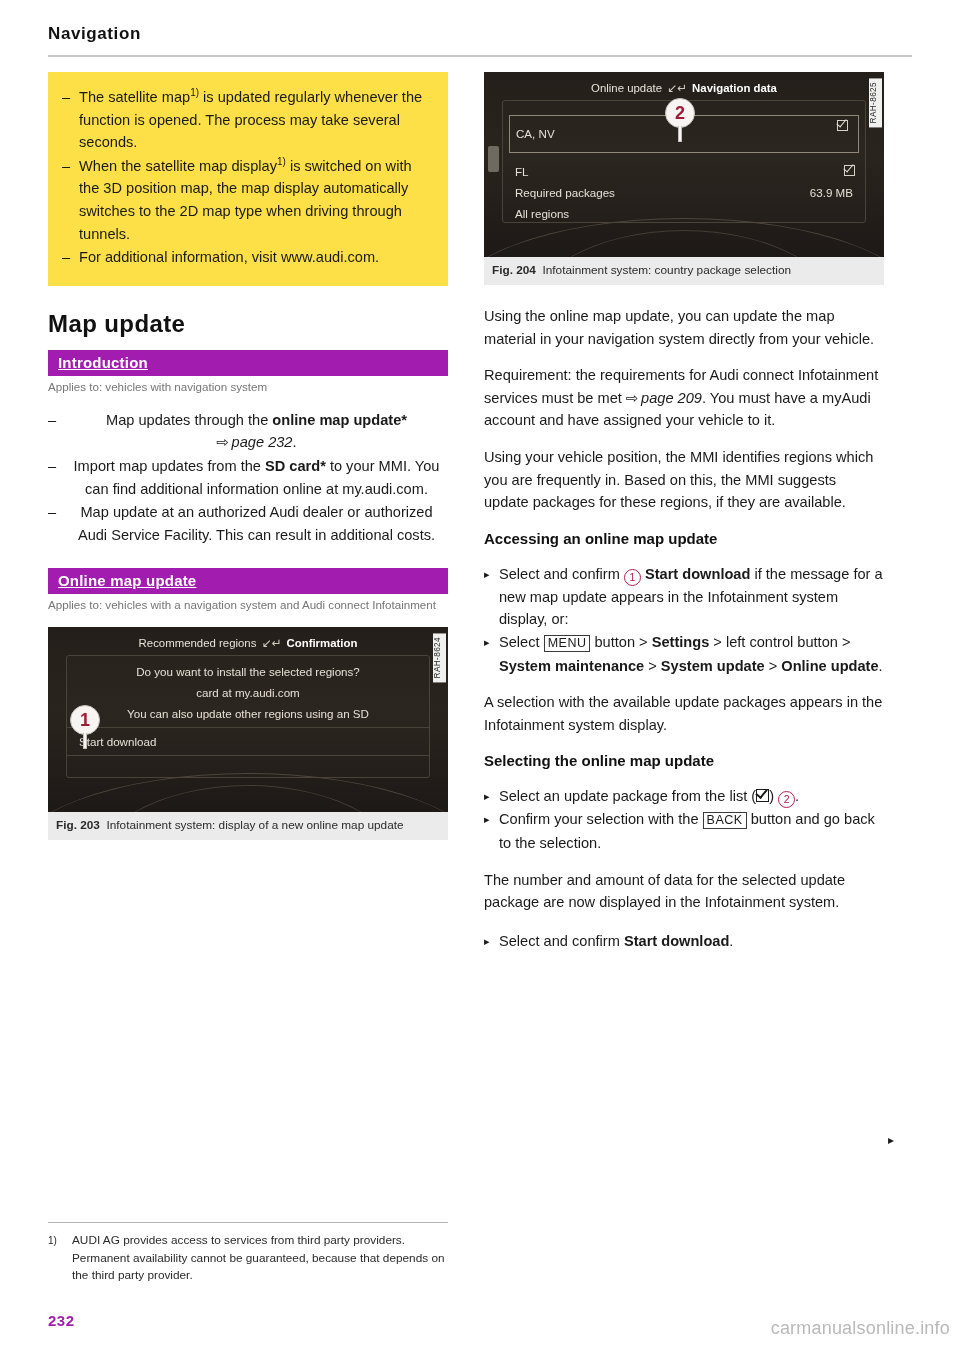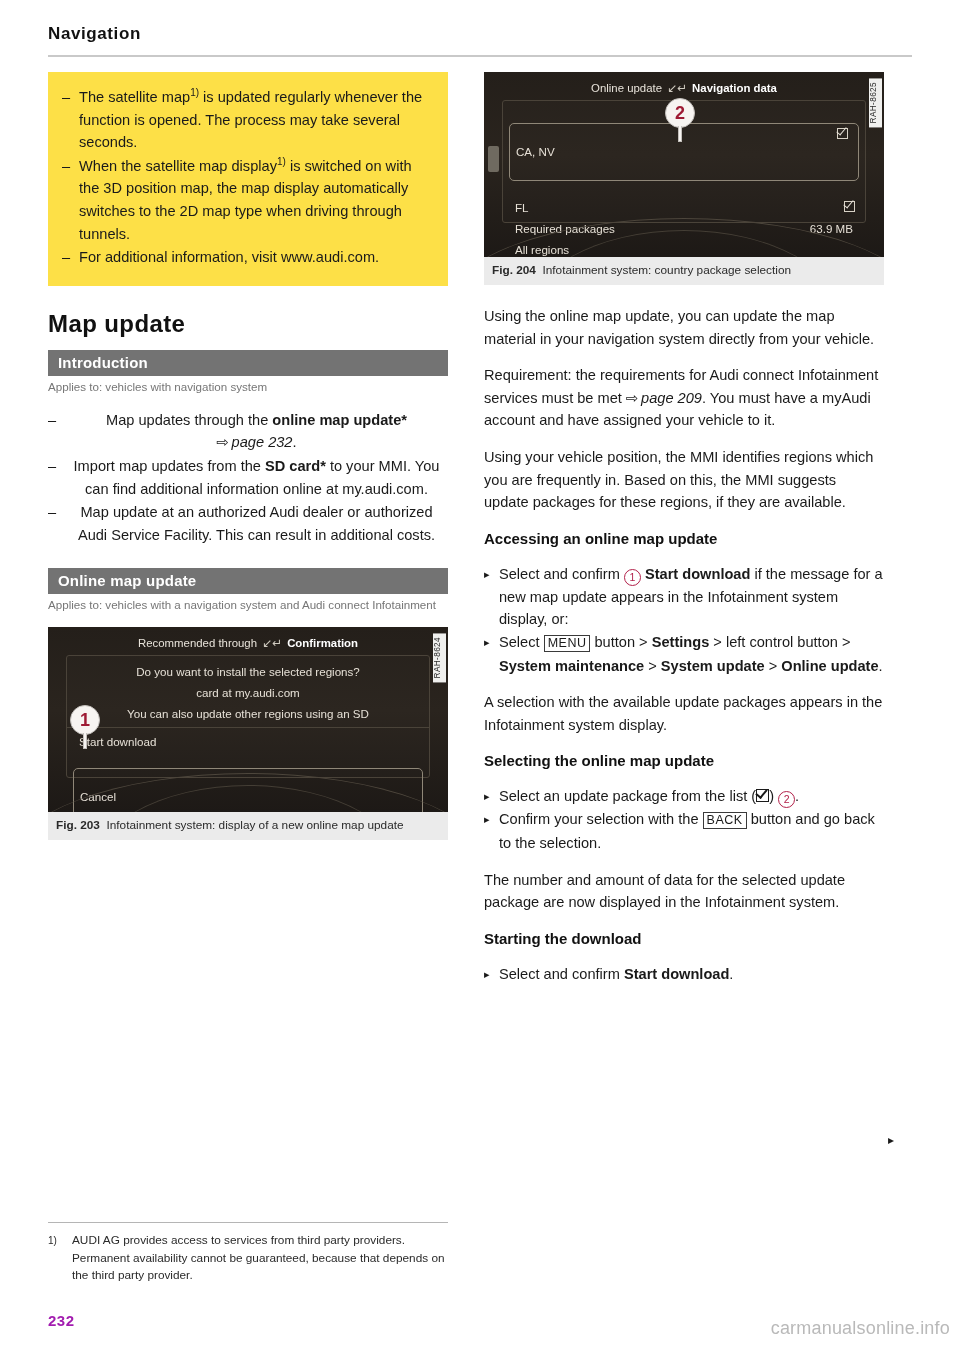--- a/index.html
+++ b/index.html
@@ -92,26 +92,27 @@
   .section-title {
     font-size: 24px;
     font-weight: bold;
     letter-spacing: 0.4px;
     margin: 24px 0 12px 0;
     color: #111;
   }
 
   
   .red-bar {
-    background: #737373;
+    background: #a21caf;
     color: #ffffff;
     font-size: 15px;
     font-weight: bold;
     padding: 4px 13px 5px 10px;
     letter-spacing: 0.2px;
+    text-decoration: underline;
   }
   .applies-to {
     font-size: 11.6px;
     line-height: 16px;
     color: #767676;
     margin: 3px 0 14px 0;
   }
 
   
   .body-p { margin: 0 0 14px 0; }
@@ -237,23 +238,23 @@
     color: #e6e0d6;
     font-size: 11.6px;
     padding: 0 12px;
     height: 21px;
     line-height: 21px;
     position: relative;
   }
   .mmi-row.center { text-align: center; }
   .mmi-row.sel {
     border: 1px solid #8f8778;
-    border-radius: 5px;
-    margin: 16px 6px;
-    padding: 18px 6px;
+    border-radius: 0;
+    margin: 8px 6px;
+    padding: 8px 6px;
     height: 20px;
     line-height: 20px;
   }
   .mmi-row .val {
     position: absolute;
     right: 12px; top: 0;
   }
   .mmi-chk {
     position: absolute;
     right: 10px; top: 4px;
@@ -436,30 +437,29 @@
       <li><span>Import map updates from the </span><b>SD card*</b><span> to your MMI. You can find additional information online at my.audi.com.</span></li>
       <li>Map update at an authorized Audi dealer or authorized Audi Service Facility. This can result in additional costs.</li>
     </ul>
 
     <div class="red-bar" style="margin-top:22px">Online map update</div>
     <div class="applies-to">Applies to: vehicles with a navigation system and Audi connect Infotainment</div>
 
     <div class="figure">
       <div class="mmi">
         <div class="mmi-title">
-          <span>Recommended through</span><span class="retarrow">↙↵</span><span class="bold">Confirmation</span>
+          <span>Recommended regions</span><span class="retarrow">↙↵</span><span class="bold">Confirmation</span>
         </div>
         <div class="mmi-panel">
           <div style="height:5px"></div>
           <div class="mmi-row center">Do you want to install the selected regions?</div>
           <div class="mmi-row center">card at my.audi.com</div>
           <div class="mmi-row center">You can also update other regions using an SD</div>
           <div class="mmi-divider"></div>
           <div class="mmi-row">Start download</div>
-          <div class="mmi-row sel">Cancel</div>
           <div class="mmi-divider"></div>
         </div>
         <div class="mmi-arc"></div>
         <div class="mmi-arc2"></div>
         <div class="mmi-code">RAH-8624</div>
         <div class="pin" style="left:22px; top:78px;">
           <div class="circ">1</div>
           <div class="stem"></div>
         </div>
       </div>
@@ -524,21 +524,20 @@
     <p class="body-p">A selection with the available update packages appears in the Infotainment system display.</p>
 
     <div class="sub-head">Selecting the online map update</div>
     <ul class="arrow-list">
       <li><span>Select an update package from the list (</span><span class="inline-check"></span><span>) </span><span class="callout-ref">2</span><span>.</span></li>
       <li><span>Confirm your selection with the </span><span class="hw-key">BACK</span><span> button and go back to the selection.</span></li>
     </ul>
 
     <p class="body-p">The number and amount of data for the selected update package are now displayed in the Infotainment system.</p>
 
-    <div class="sub-head">Starting the download</div>
     <ul class="arrow-list">
       <li><span>Select and confirm </span><b>Start download</b><span>.</span></li>
     </ul>
 
   </div>
 
   <div class="cont-arrow">▸</div>
 
   <div class="footnote-rule"></div>
   <div class="footnote">

